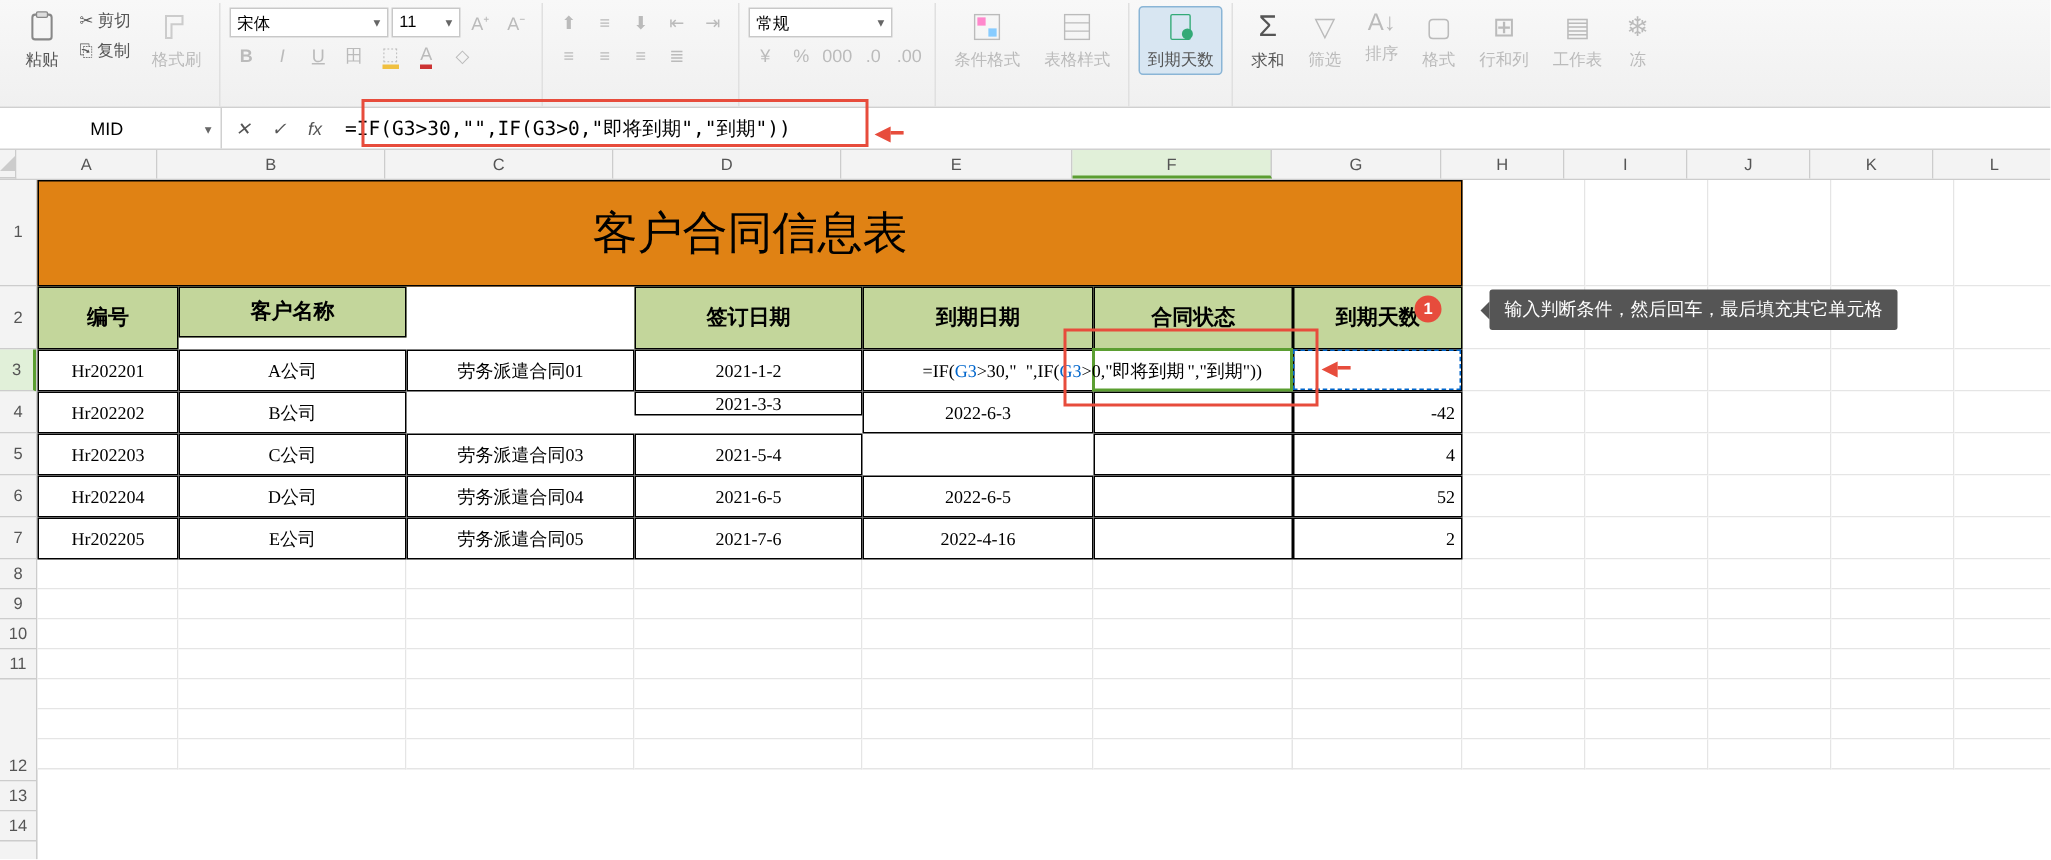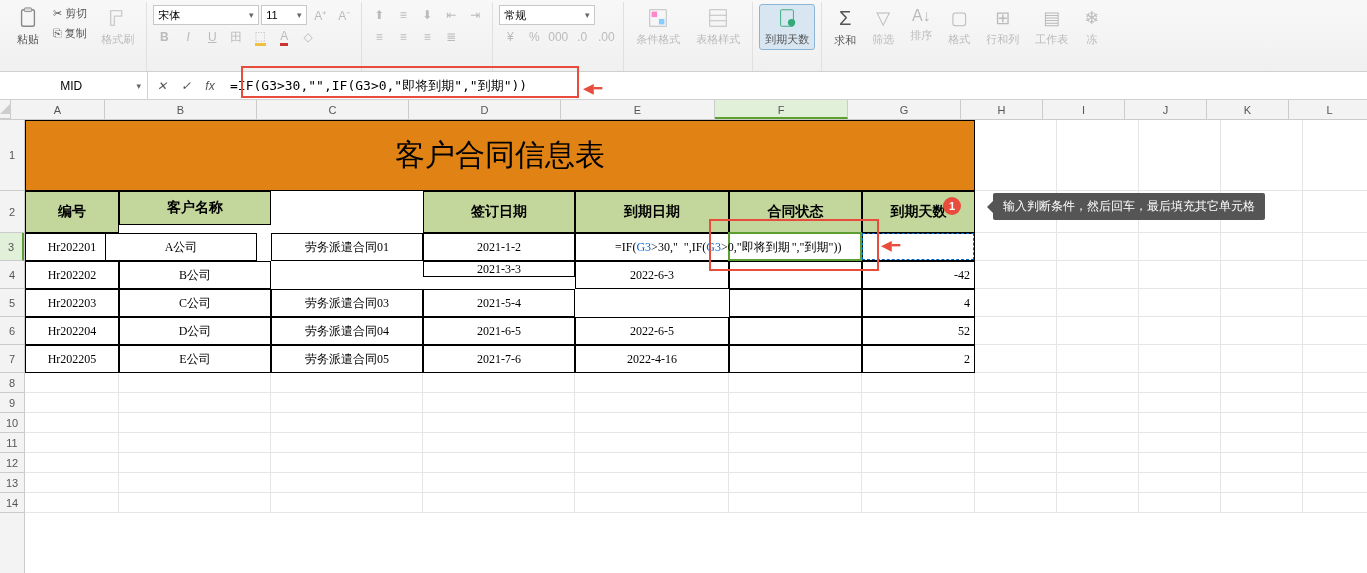--- a/index.html
+++ b/index.html
@@ -265,21 +265,21 @@
         <div class="row-header" style="height: 42px; line-height: 42px;">2</div>
         <div class="row-header active" style="height: 28px; line-height: 28px;">3</div>
         <div class="row-header" style="height: 28px; line-height: 28px;">4</div>
         <div class="row-header" style="height: 28px; line-height: 28px;">5</div>
         <div class="row-header" style="height: 28px; line-height: 28px;">6</div>
         <div class="row-header" style="height: 28px; line-height: 28px;">7</div>
         <div class="row-header" style="height: 20px; line-height: 20px;">8</div>
         <div class="row-header" style="height: 20px; line-height: 20px;">9</div>
         <div class="row-header" style="height: 20px; line-height: 20px;">10</div>
         <div class="row-header" style="height: 20px; line-height: 20px;">11</div>
-        <div class="row-header" style="height: 20px; line-height: 20px;">12</div>
+        <div class="row-header" style="height: 20px; line-height: 20px; margin-top: 48px;">12</div>
         <div class="row-header" style="height: 20px; line-height: 20px;">13</div>
         <div class="row-header" style="height: 20px; line-height: 20px;">14</div>
       </div>
     <div class="cells" id="cells">
         <div class="cell empty-cell" style="left: 950px; top: 0px; width: 82px; height: 71px;"></div>
         <div class="cell empty-cell" style="left: 1032px; top: 0px; width: 82px; height: 71px;"></div>
         <div class="cell empty-cell" style="left: 1114px; top: 0px; width: 82px; height: 71px;"></div>
         <div class="cell empty-cell" style="left: 1196px; top: 0px; width: 82px; height: 71px;"></div>
         <div class="cell empty-cell" style="left: 1278px; top: 0px; width: 82px; height: 71px;"></div>
         <div class="cell empty-cell" style="left: 950px; top: 71px; width: 82px; height: 42px;"></div>
@@ -397,21 +397,21 @@
         <div class="cell empty-cell" style="left: 1196px; top: 373px; width: 82px; height: 20px;"></div>
         <div class="cell empty-cell" style="left: 1278px; top: 373px; width: 82px; height: 20px;"></div>
         <div class="cell title-cell" style="left: 0px; top: 0px; width: 950px; height: 71px;">客户合同信息表</div>
         <div class="cell header-cell" style="left: 0px; top: 71px; width: 94px; height: 42px;">编号</div>
         <div class="cell header-cell" style="left: 94px; top: 71px; width: 152px; height: 34px;">客户名称</div>
         <div class="cell header-cell" style="left: 398px; top: 71px; width: 152px; height: 42px;">签订日期</div>
         <div class="cell header-cell" style="left: 550px; top: 71px; width: 154px; height: 42px;">到期日期</div>
         <div class="cell header-cell" style="left: 704px; top: 71px; width: 133px; height: 42px;">合同状态</div>
         <div class="cell header-cell" style="left: 837px; top: 71px; width: 113px; height: 42px;">到期天数</div>
         <div class="cell data-cell" style="left: 0px; top: 113px; width: 94px; height: 28px;">Hr202201</div>
-        <div class="cell data-cell" style="left: 80px; top: 113px; width: 152px; height: 28px;">A公司</div>
+        <div class="cell data-cell" style="left: 94px; top: 113px; width: 152px; height: 28px;">A公司</div>
         <div class="cell data-cell" style="left: 246px; top: 113px; width: 152px; height: 28px;">劳务派遣合同01</div>
         <div class="cell data-cell" style="left: 398px; top: 113px; width: 152px; height: 28px;">2021-1-2</div>
         <div class="cell data-cell" style="left: 550px; top: 113px; width: 154px; height: 28px; justify-content: flex-end;"></div>
         <div class="cell data-cell" style="left: 704px; top: 113px; width: 133px; height: 28px;"></div>
         <div class="cell data-cell right" style="left: 837px; top: 113px; width: 113px; height: 28px;"></div>
         <div class="cell data-cell" style="left: 0px; top: 141px; width: 94px; height: 28px;">Hr202202</div>
         <div class="cell data-cell" style="left: 94px; top: 141px; width: 152px; height: 28px;">B公司</div>
         <div class="cell data-cell" style="left: 398px; top: 141px; width: 152px; height: 16px;">2021-3-3</div>
         <div class="cell data-cell" style="left: 550px; top: 141px; width: 154px; height: 28px;">2022-6-3</div>
         <div class="cell data-cell" style="left: 704px; top: 141px; width: 133px; height: 28px;"></div>

